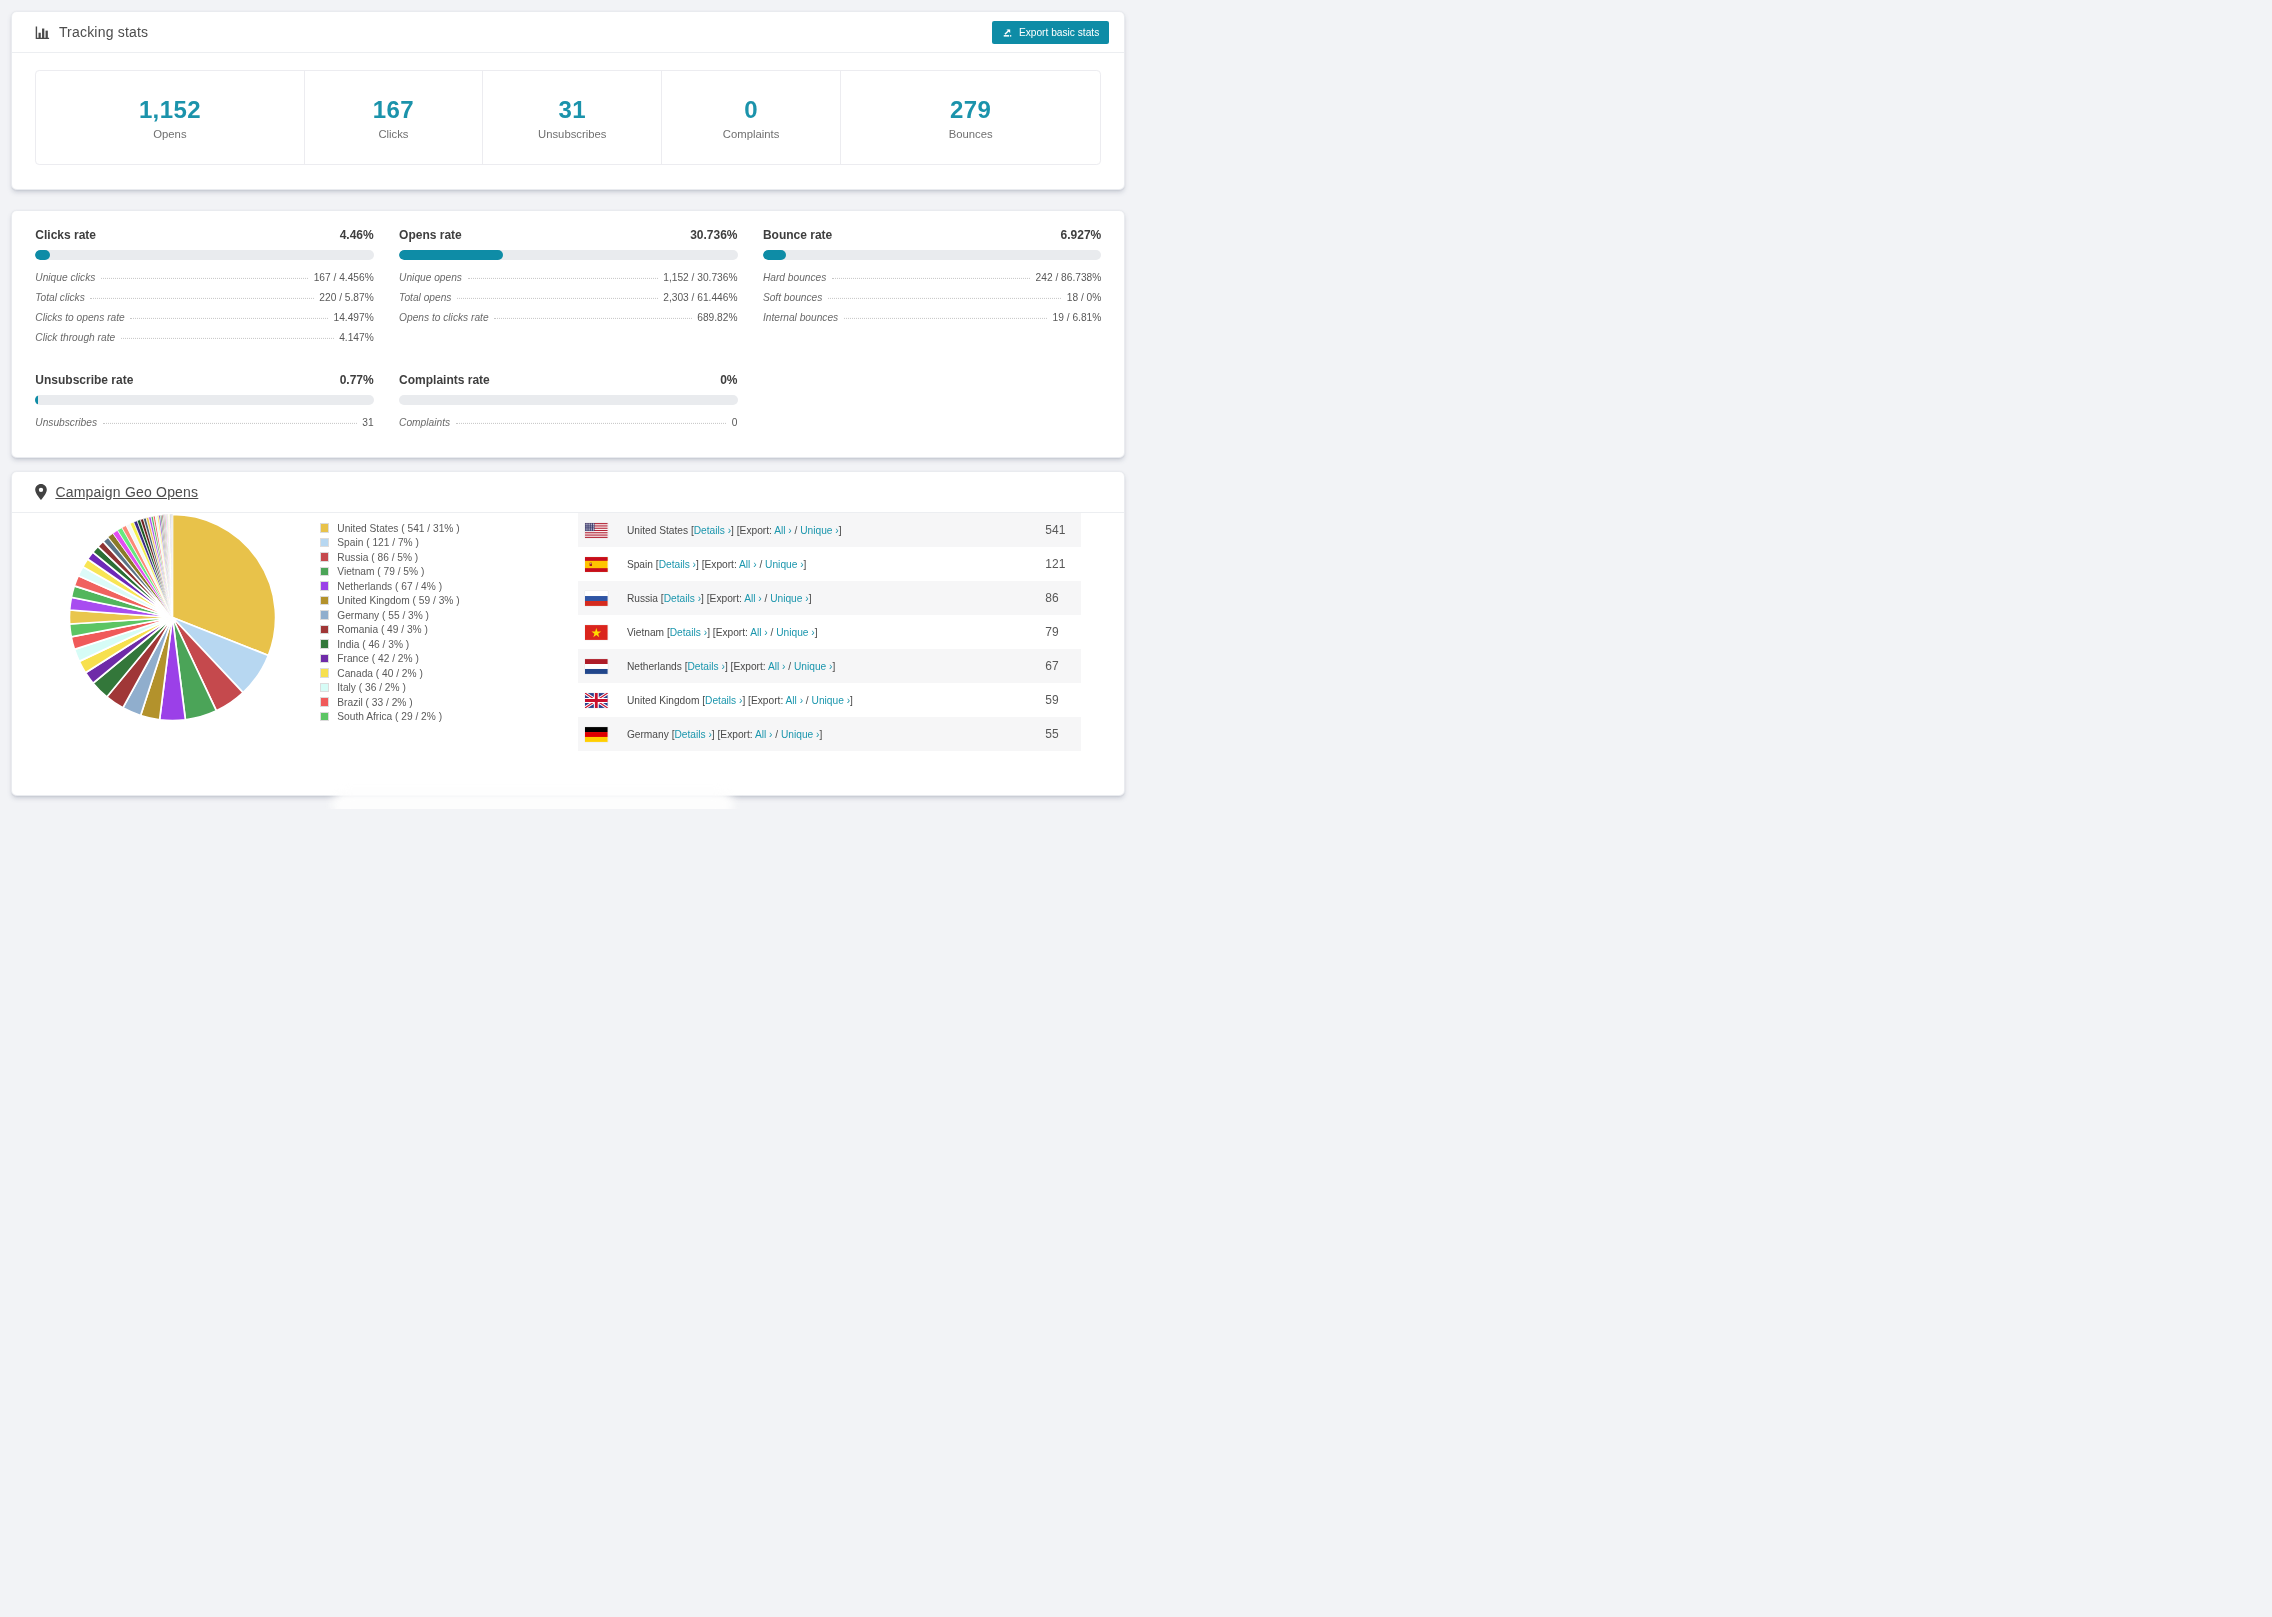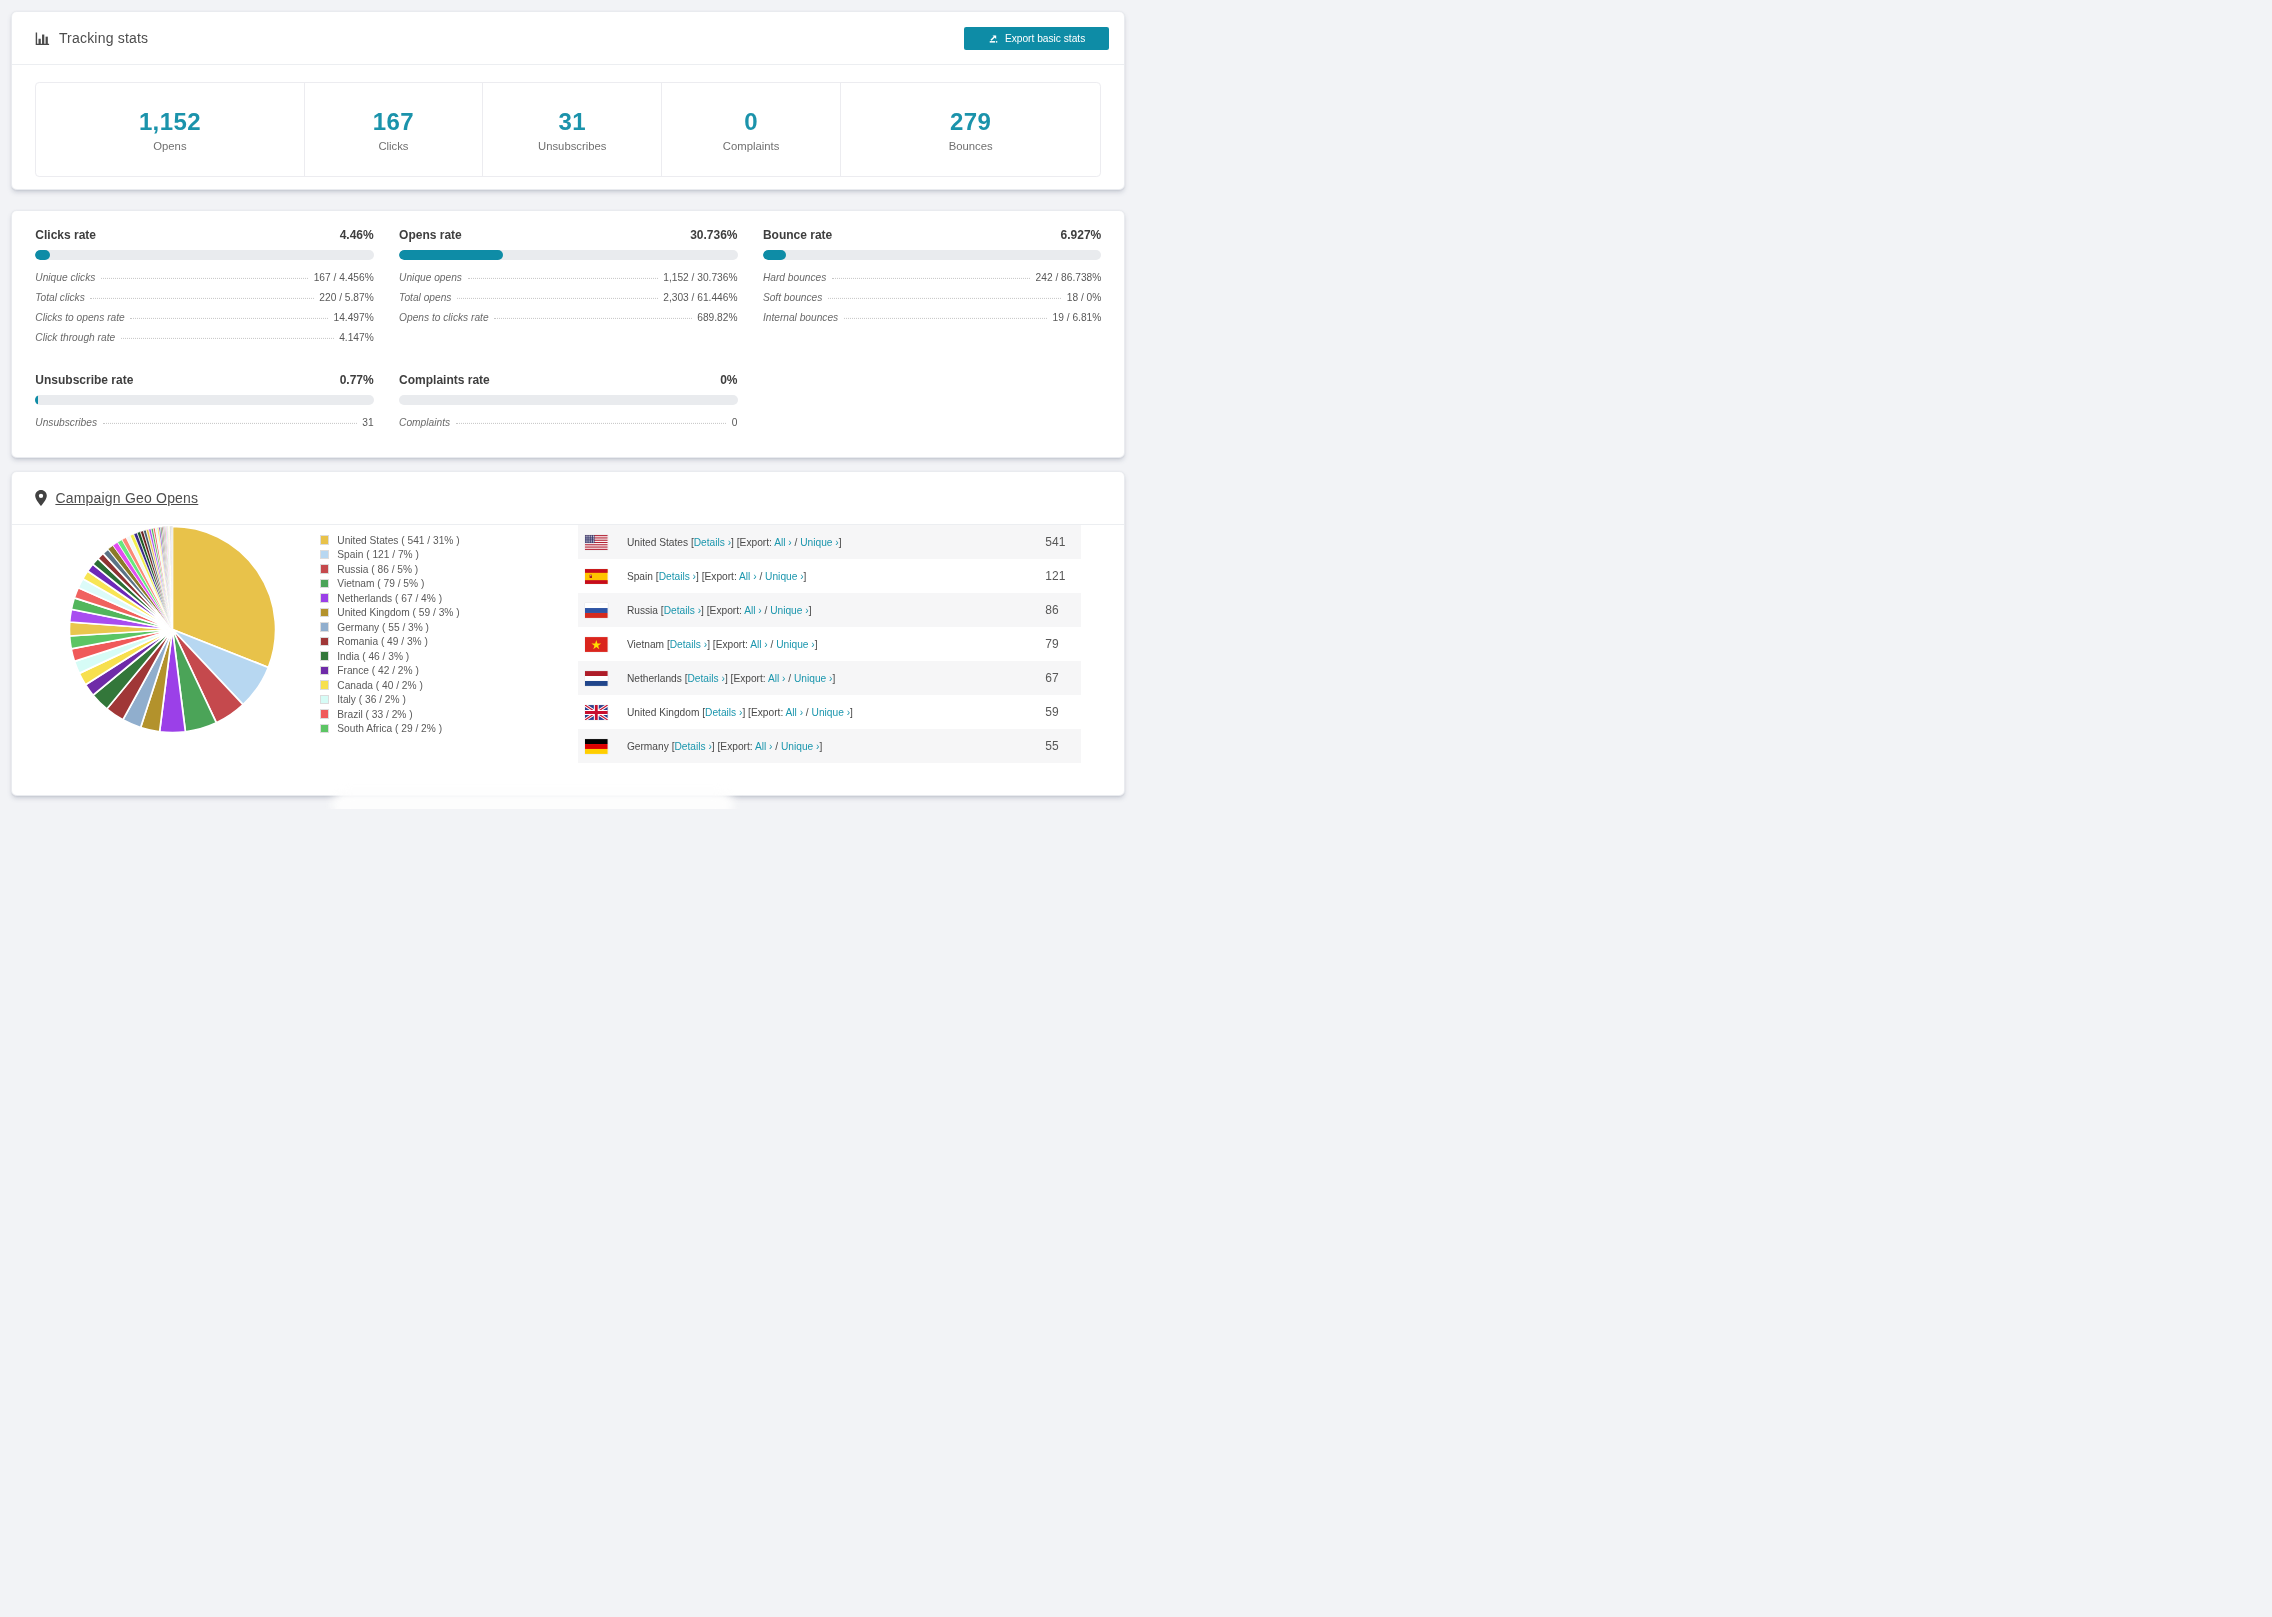--- a/index.html
+++ b/index.html
@@ -13,30 +13,30 @@
   .card {
     position:absolute; left:11.3px; width:1114px;
     background:#fff; border:0.7px solid #e9ebef; border-radius:5.6px;
     box-shadow:0 0.7px 1.4px rgba(30,40,60,.05), 0 2.8px 5px -1.4px rgba(90,100,125,.28);
   }
   #card-tracking { top:11.3px; height:179px; }
   #card-rates    { top:210px; height:248px; }
   #card-geo      { top:471px; height:325px; overflow:hidden;text-decoration:underline; }
 
   .card-header {
-    height:53px; display:flex; align-items:center; gap:8.5px;
+    height:41px; display:flex; align-items:center; gap:8.5px;
     padding:0 15px 0 22.6px; border-bottom:0.7px solid #eceef1;
   }
   .card-title { font-size:14px; color:#4d4d4d; letter-spacing:0.2px; }
   .spacer { flex:1; }
 
   .btn-primary {
     display:flex; align-items:center; gap:6.4px;
     background:#0e8ca6; color:#fff; border:none; border-radius:2.1px;
-    height:23px; padding:0 24px; font-size:10.2px; cursor:pointer;
+    height:23px; padding:0 10px; font-size:10.2px; cursor:pointer;
     font-family:inherit;
   }
 
   
   .summary-wrap {
     margin:17px 23px 0 23px; height:95px;
     border:0.7px solid #ececf0; border-radius:4.2px;
     display:grid; grid-template-columns:1.5fr 1fr 1fr 1fr 1.45fr;
     background:#fff;
   }

